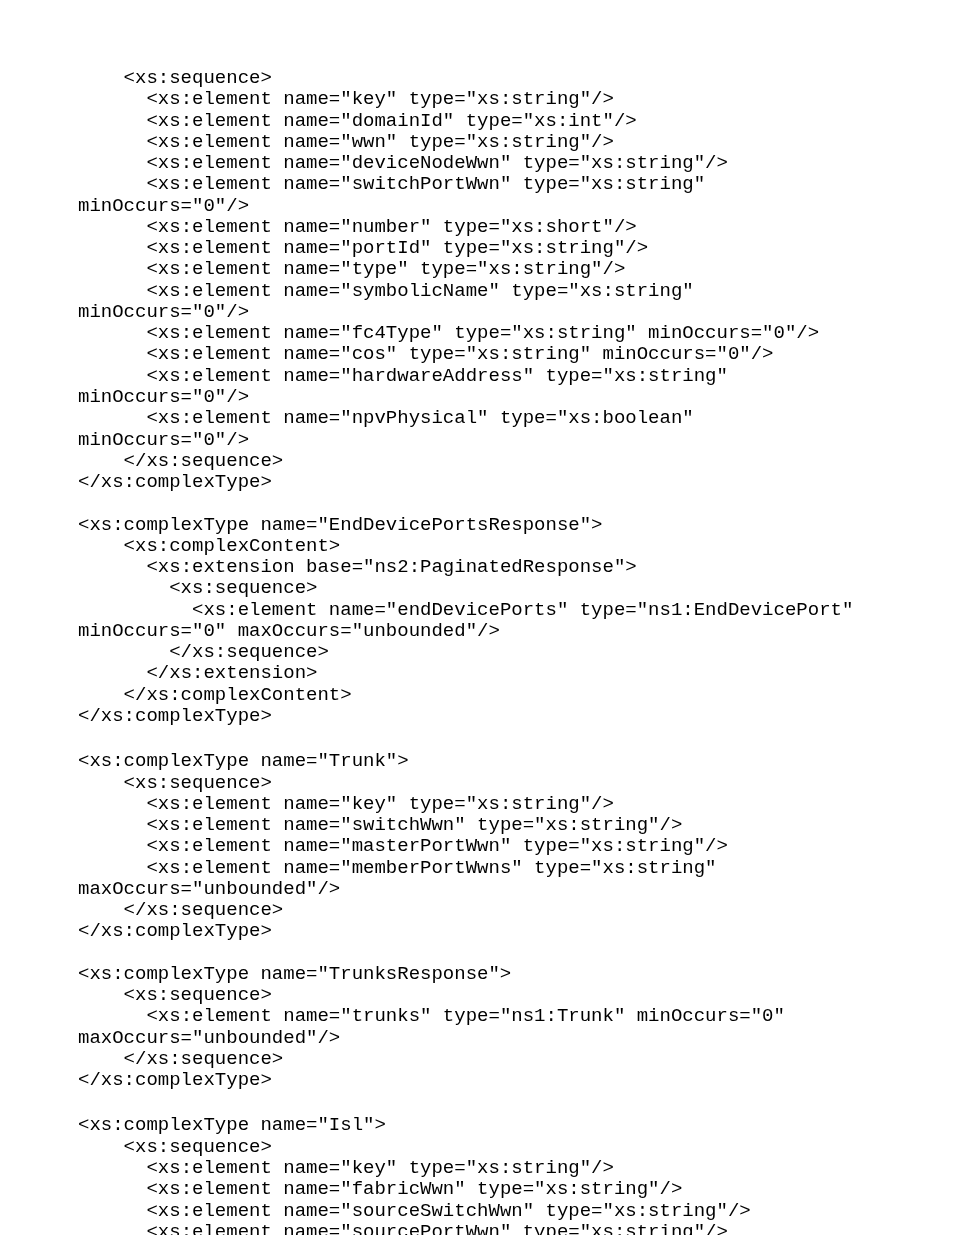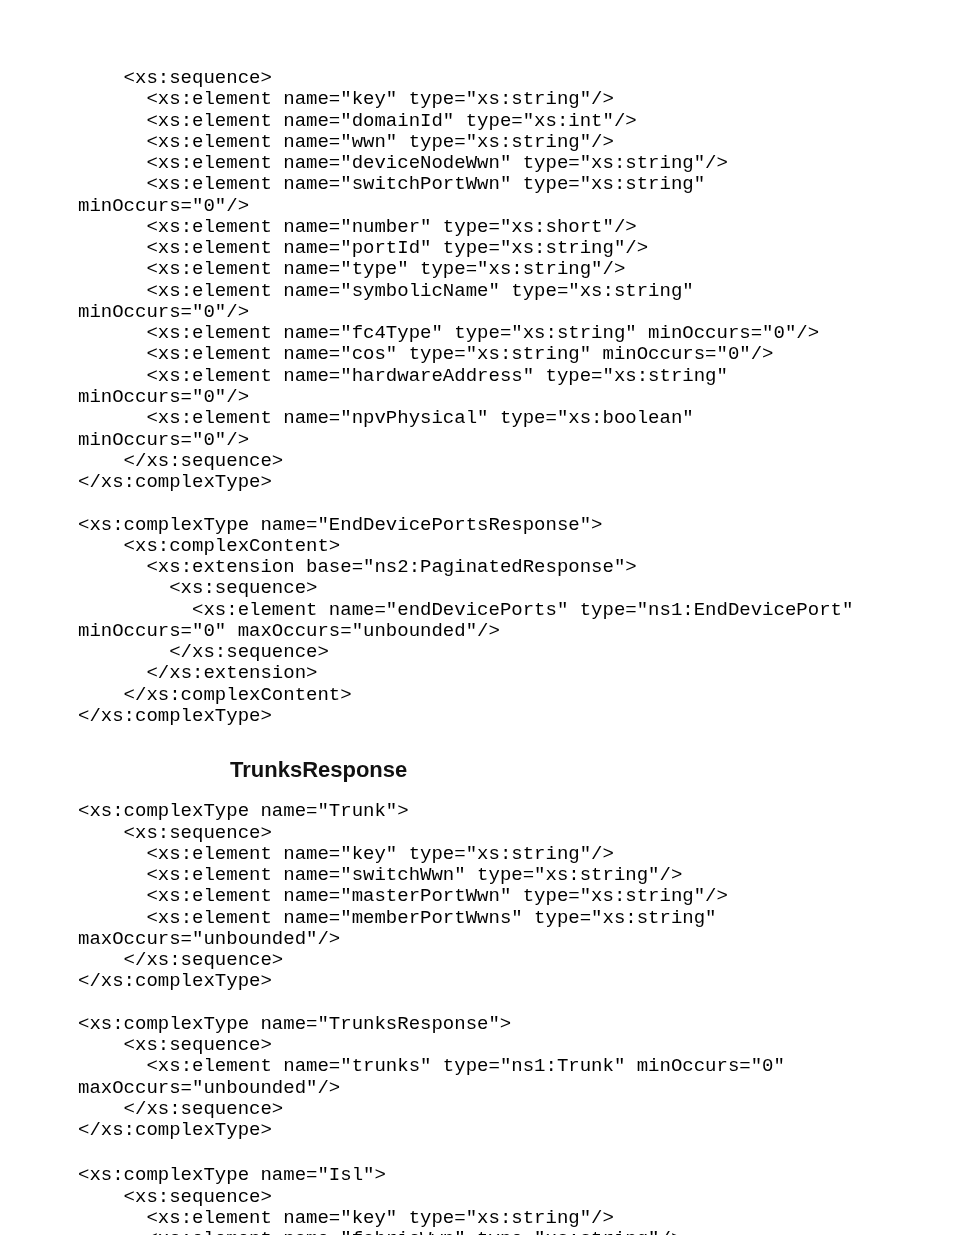--- a/index.html
+++ b/index.html
@@ -72,21 +72,20 @@
 &lt;xs:complexType name="EndDevicePortsResponse"&gt;
     &lt;xs:complexContent&gt;
       &lt;xs:extension base="ns2:PaginatedResponse"&gt;
         &lt;xs:sequence&gt;
           &lt;xs:element name="endDevicePorts" type="ns1:EndDevicePort" minOccurs="0" maxOccurs="unbounded"/&gt;
         &lt;/xs:sequence&gt;
       &lt;/xs:extension&gt;
     &lt;/xs:complexContent&gt;
 &lt;/xs:complexType&gt;</pre>
 
-  <h2 class="section">TrunksResponse</h2>
 
   <pre class="code">&lt;xs:complexType name="Trunk"&gt;
     &lt;xs:sequence&gt;
       &lt;xs:element name="key" type="xs:string"/&gt;
       &lt;xs:element name="switchWwn" type="xs:string"/&gt;
       &lt;xs:element name="masterPortWwn" type="xs:string"/&gt;
       &lt;xs:element name="memberPortWwns" type="xs:string" maxOccurs="unbounded"/&gt;
     &lt;/xs:sequence&gt;
 &lt;/xs:complexType&gt;
 

